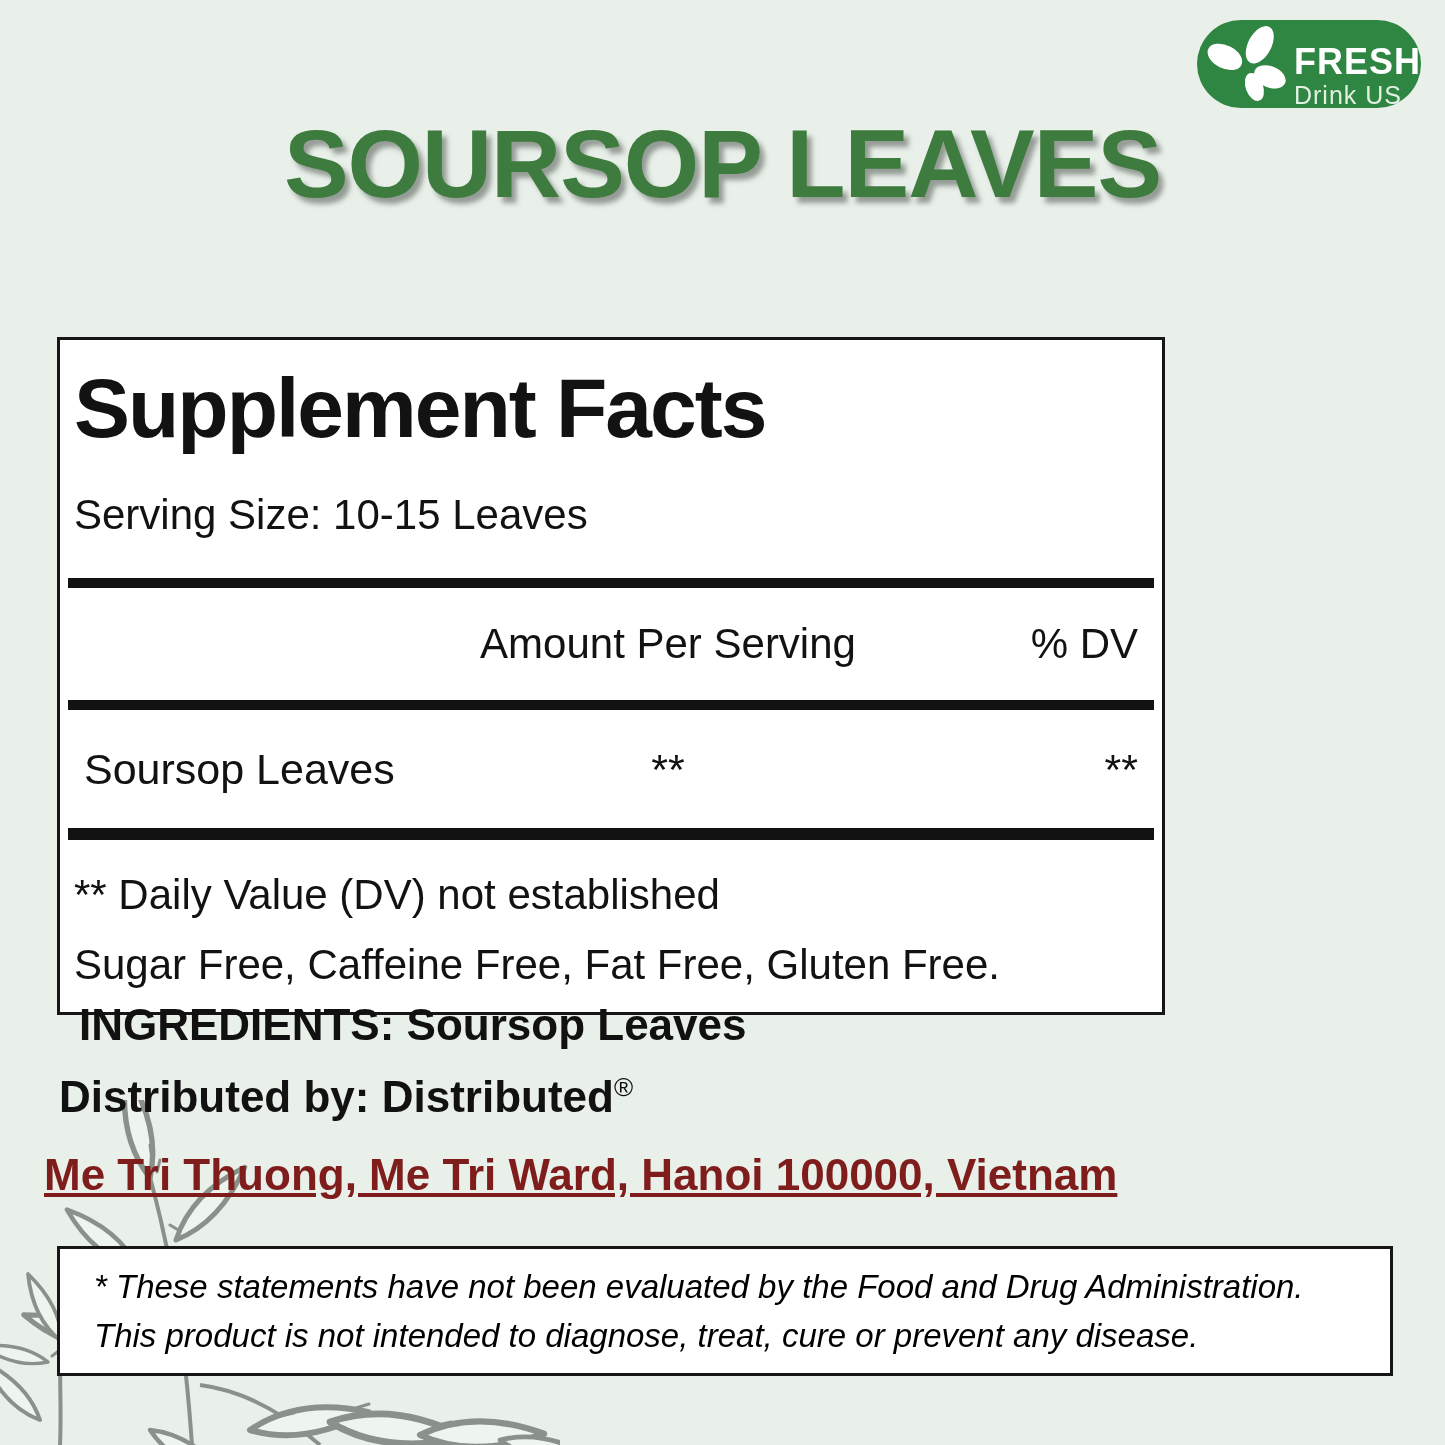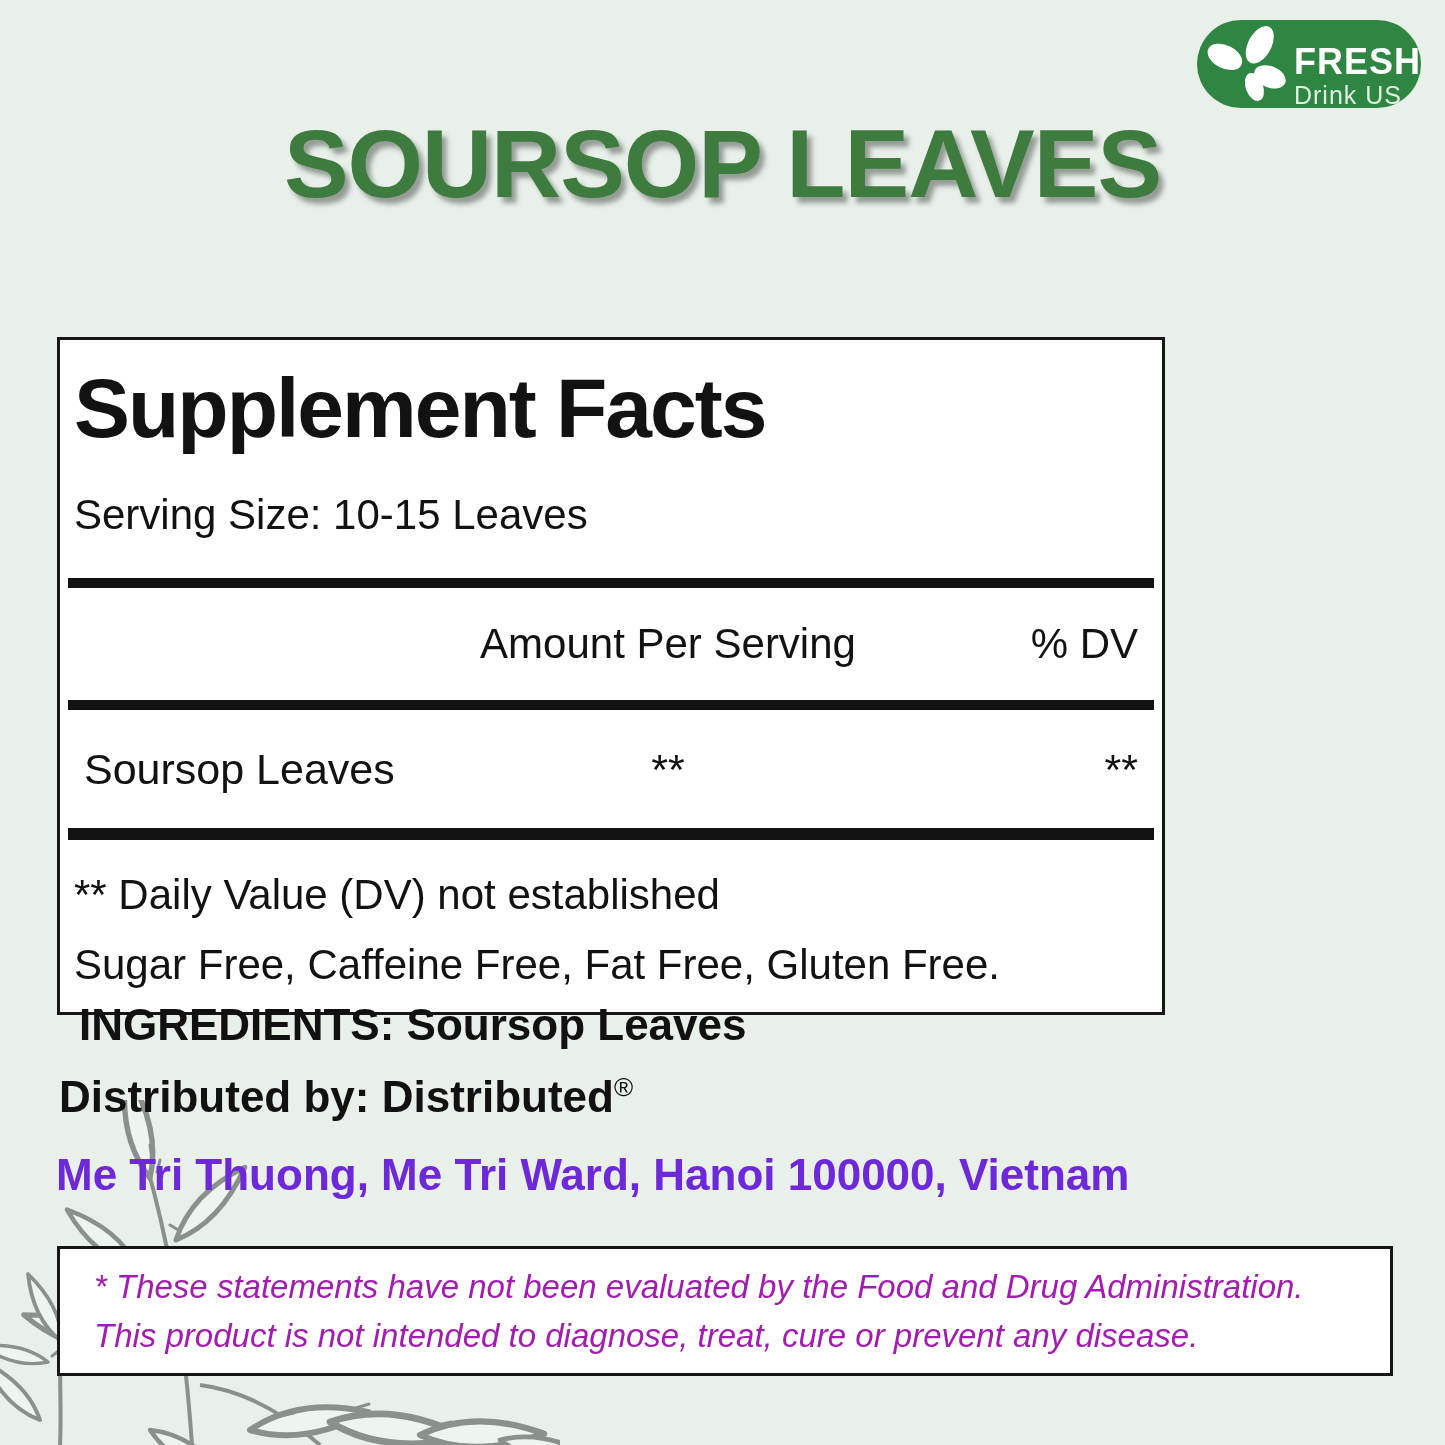--- a/index.html
+++ b/index.html
@@ -38,27 +38,27 @@
   .cell-dv{text-align:right;padding-left:55px;}
   .dv-note{margin:34px 0 0 14px;font-size:42px;font-weight:400;line-height:1;}
   .free-note{margin:28px 0 0 14px;font-size:42px;font-weight:400;line-height:1;}
 
   
   .ingredients{position:absolute;left:59px;top:1000px;font-size:44px;color:#111;z-index:2;}
   .ingredients .lbl{font-weight:800;margin-left:20px;}
   .ingredients .val{font-weight:600;}
   .distributed{position:absolute;left:59px;top:1072px;font-size:44px;font-weight:700;color:#111;z-index:2;}
   .distributed sup{font-size:26px;font-weight:400;vertical-align:super;line-height:0;}
-  .address{position:absolute;left:56px;top:1150px;font-size:44px;font-weight:700;color:#6d28d9;z-index:2;}
+  .address{position:absolute;left:44px;top:1150px;font-size:44px;font-weight:700;color:#7f1d1d;z-index:2;text-decoration:underline;}
 
   
   .disclaimer{position:absolute;left:57px;top:1246px;width:1336px;height:130px;background:#ffffff;
               border:3px solid #161616;box-sizing:border-box;z-index:2;
               display:flex;flex-direction:column;justify-content:center;padding:0 34px;}
-  .disclaimer div{font-style:italic;font-size:33px;color:#a21caf;line-height:1.5;}
+  .disclaimer div{font-style:italic;font-size:33px;color:#000000;line-height:1.5;}
 </style>
 </head>
 <body>
 
 <div class="page">
 
   <svg class="botanical" width="560" height="345" viewBox="0 0 560 345" fill="none">
     <defs>
       <path id="leaf" d="M0 0 Q17 -34 2 -80 Q-16 -36 0 0 Z"></path>
     </defs>

